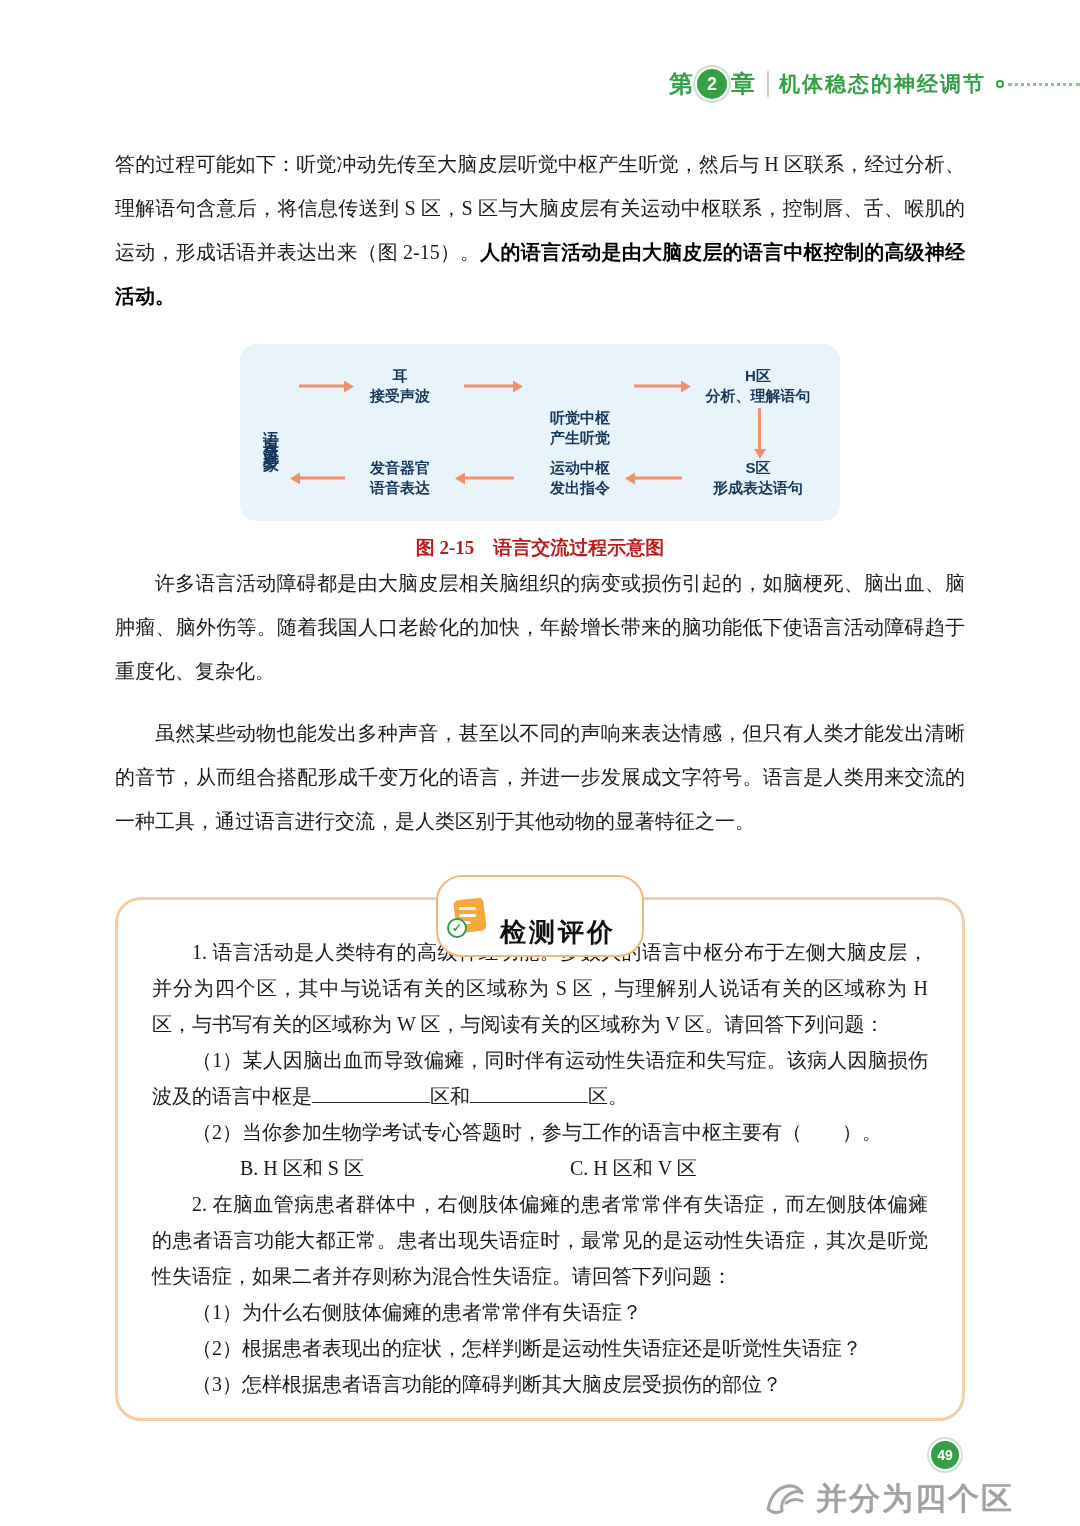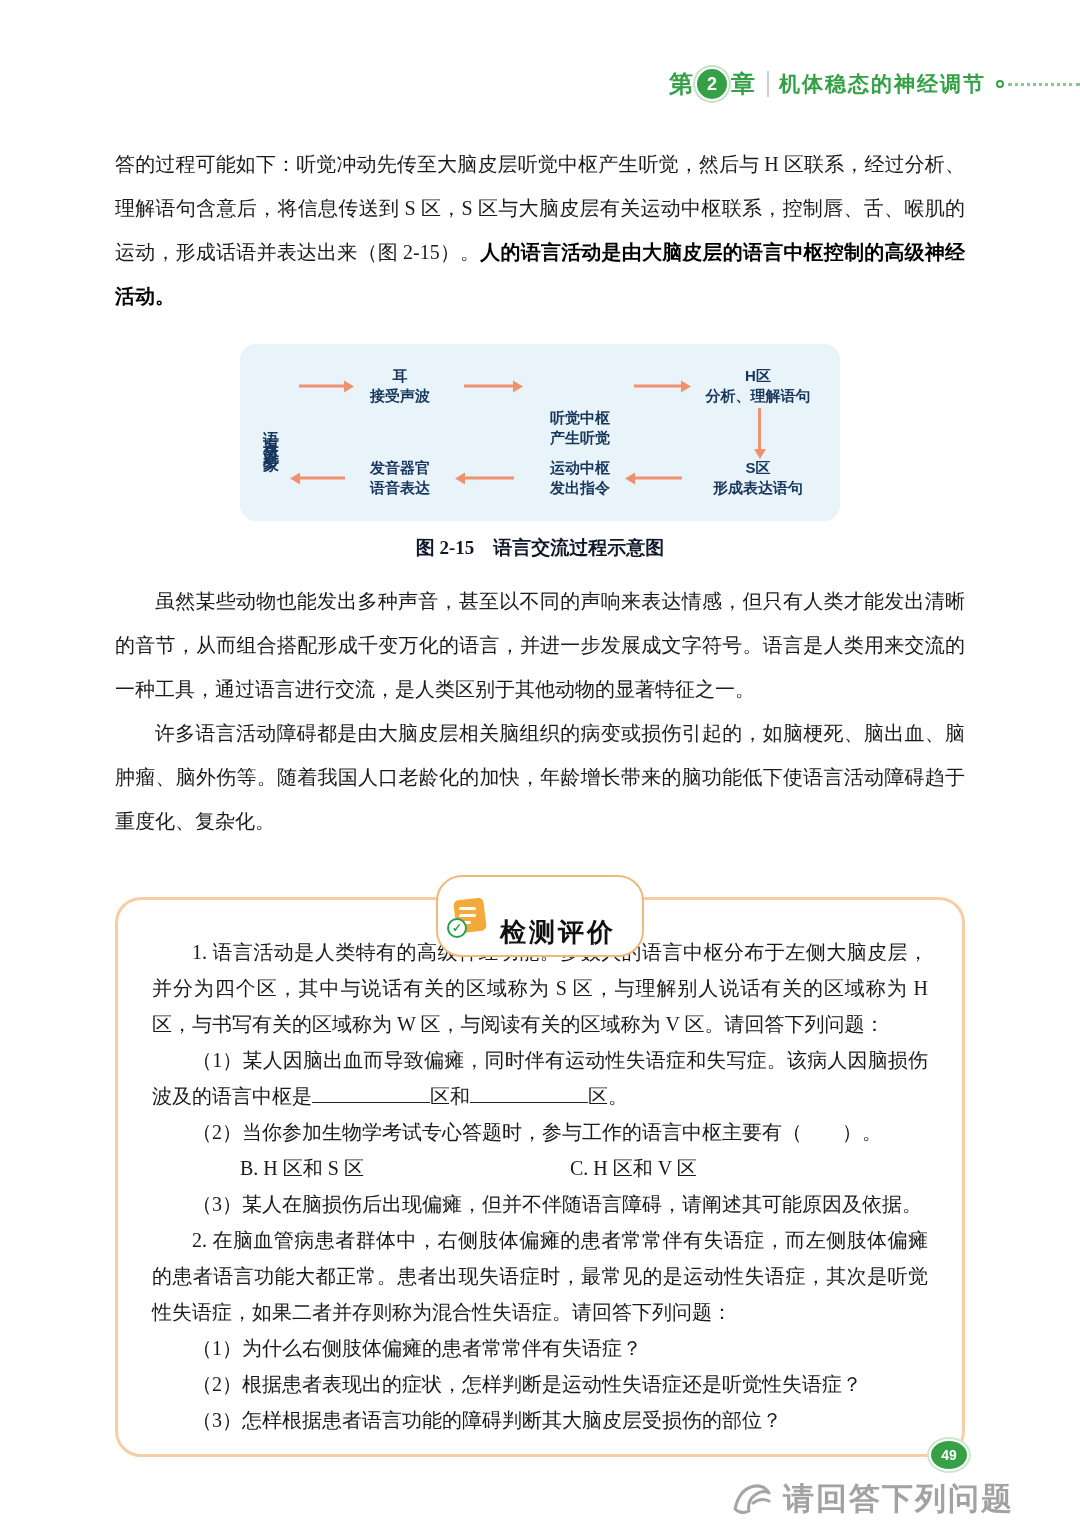--- a/index.html
+++ b/index.html
@@ -71,21 +71,21 @@
   .arr-left::before {
     content:""; position:absolute; left:-9px; top:50%; transform:translateY(-50%);
     border-right:10px solid #f0916e; border-top:6px solid transparent; border-bottom:6px solid transparent;
   }
   .arr-down { width:3px; height:42px; transform:none; }
   .arr-down::after {
     content:""; position:absolute; bottom:-9px; left:50%; transform:translateX(-50%);
     border-top:10px solid #f0916e; border-left:6px solid transparent; border-right:6px solid transparent;
   }
   .fig-caption {
-    margin-top:14px; text-align:center; font-weight:bold; font-size:19px; color:#0f172a;
+    margin-top:14px; text-align:center; font-weight:bold; font-size:19px; color:#b91c1c;
   }
 
   .p2 { margin-top:18px; }
 
   
   .assessment {
     position:relative; margin-top:54px; width:100%;
     border:3px solid #f6cda4; border-radius:26px;
     padding:34px 34px 16px; background:#fff;
   }
@@ -118,21 +118,21 @@
     display:grid; grid-template-columns:330px 1fr; padding-left:88px;
     font-size:20px; line-height:36px;
   }
   .blank {
     display:inline-block; width:118px; height:20px;
     border-bottom:1.5px solid #222; vertical-align:baseline;
   }
 
   
   .page-badge {
-    position:absolute; left:931px; top:1441px; width:36px; height:28px;
+    position:absolute; left:931px; top:1441px; width:28px; height:28px;
     border-radius:50%; background:#35a046; color:#fff;
     display:flex; align-items:center; justify-content:center;
     font-size:14px; font-weight:bold;
     font-family:"Liberation Sans", sans-serif;
     box-shadow:0 0 0 2px #ffffff, 0 0 0 4px #cde8cf;
   }
   .watermark {
     position:absolute; right:66px; bottom:6px;
     display:flex; align-items:center; gap:8px; color:#a2a2a2;
   }
@@ -190,22 +190,22 @@
     <span class="arr arr-right" style="left:224px; top:42px;  width:50px;"></span>
     <span class="arr arr-right" style="left:394px; top:42px;  width:48px;"></span>
     <span class="arr arr-down" style="left:518px; top:64px;"></span>
     <span class="arr arr-left" style="left:394px; top:134px; width:48px;"></span>
     <span class="arr arr-left" style="left:224px; top:134px; width:50px;"></span>
     <span class="arr arr-left" style="left:59px;  top:134px; width:46px;"></span>
   </div>
 
   <div class="fig-caption">图 2-15　语言交流过程示意图</div>
 
+  <p class="para indent">许多语言活动障碍都是由大脑皮层相关脑组织的病变或损伤引起的，如脑梗死、脑出血、脑肿瘤、脑外伤等。随着我国人口老龄化的加快，年龄增长带来的脑功能低下使语言活动障碍趋于重度化、复杂化。</p>
   <p class="para indent p2">虽然某些动物也能发出多种声音，甚至以不同的声响来表达情感，但只有人类才能发出清晰的音节，从而组合搭配形成千变万化的语言，并进一步发展成文字符号。语言是人类用来交流的一种工具，通过语言进行交流，是人类区别于其他动物的显著特征之一。</p>
-  <p class="para indent">许多语言活动障碍都是由大脑皮层相关脑组织的病变或损伤引起的，如脑梗死、脑出血、脑肿瘤、脑外伤等。随着我国人口老龄化的加快，年龄增长带来的脑功能低下使语言活动障碍趋于重度化、复杂化。</p>
 
   <div class="assessment">
     <div class="assessment-badge">
       <span class="clip">
         <span class="clip-body"></span>
         <span class="clip-line" style="top:10px; width:17px;"></span>
         <span class="clip-line" style="top:17px; width:17px;"></span>
         <span class="clip-line" style="top:24px; width:12px;"></span>
         <span class="clip-check">✓</span>
       </span>
@@ -216,30 +216,29 @@
 
     <p class="as-para"><span>（1）某人因脑出血而导致偏瘫，同时伴有运动性失语症和失写症。该病人因脑损伤波及的语言中枢是</span><span class="blank"></span><span>区和</span><span class="blank"></span><span>区。</span></p>
 
     <p class="as-para">（2）当你参加生物学考试专心答题时，参与工作的语言中枢主要有（　　）。</p>
 
     <div class="options">
       <span>B. H 区和 S 区</span>
       <span>C. H 区和 V 区</span>
     </div>
 
-    <p class="as-para">（3）某人在脑损伤后出现偏瘫，但并不伴随语言障碍，请阐述其可能原因及依据。</p>
 
     <p class="as-para">2. 在脑血管病患者群体中，右侧肢体偏瘫的患者常常伴有失语症，而左侧肢体偏瘫的患者语言功能大都正常。患者出现失语症时，最常见的是运动性失语症，其次是听觉性失语症，如果二者并存则称为混合性失语症。请回答下列问题：</p>
     <p class="as-para">（1）为什么右侧肢体偏瘫的患者常常伴有失语症？</p>
     <p class="as-para">（2）根据患者表现出的症状，怎样判断是运动性失语症还是听觉性失语症？</p>
     <p class="as-para">（3）怎样根据患者语言功能的障碍判断其大脑皮层受损伤的部位？</p>
   </div>
 </div>
 
 <div class="page-badge">49</div>
 
 <div class="watermark">
   <svg width="46" height="40" viewBox="0 0 46 40">
     <path d="M6 30 Q10 12 22 8 Q34 4 40 14 Q34 10 26 16 Q18 22 20 32 Q12 36 6 30 Z" fill="none" stroke="#a5a5a5" stroke-width="3" stroke-linejoin="round"></path>
     <path d="M24 24 Q32 18 40 22" fill="none" stroke="#a5a5a5" stroke-width="3" stroke-linecap="round"></path>
   </svg>
-  <span class="watermark-text">请回答下列问题</span>
+  <span class="watermark-text">并分为四个区</span>
 </div>
 
 </body></html>

